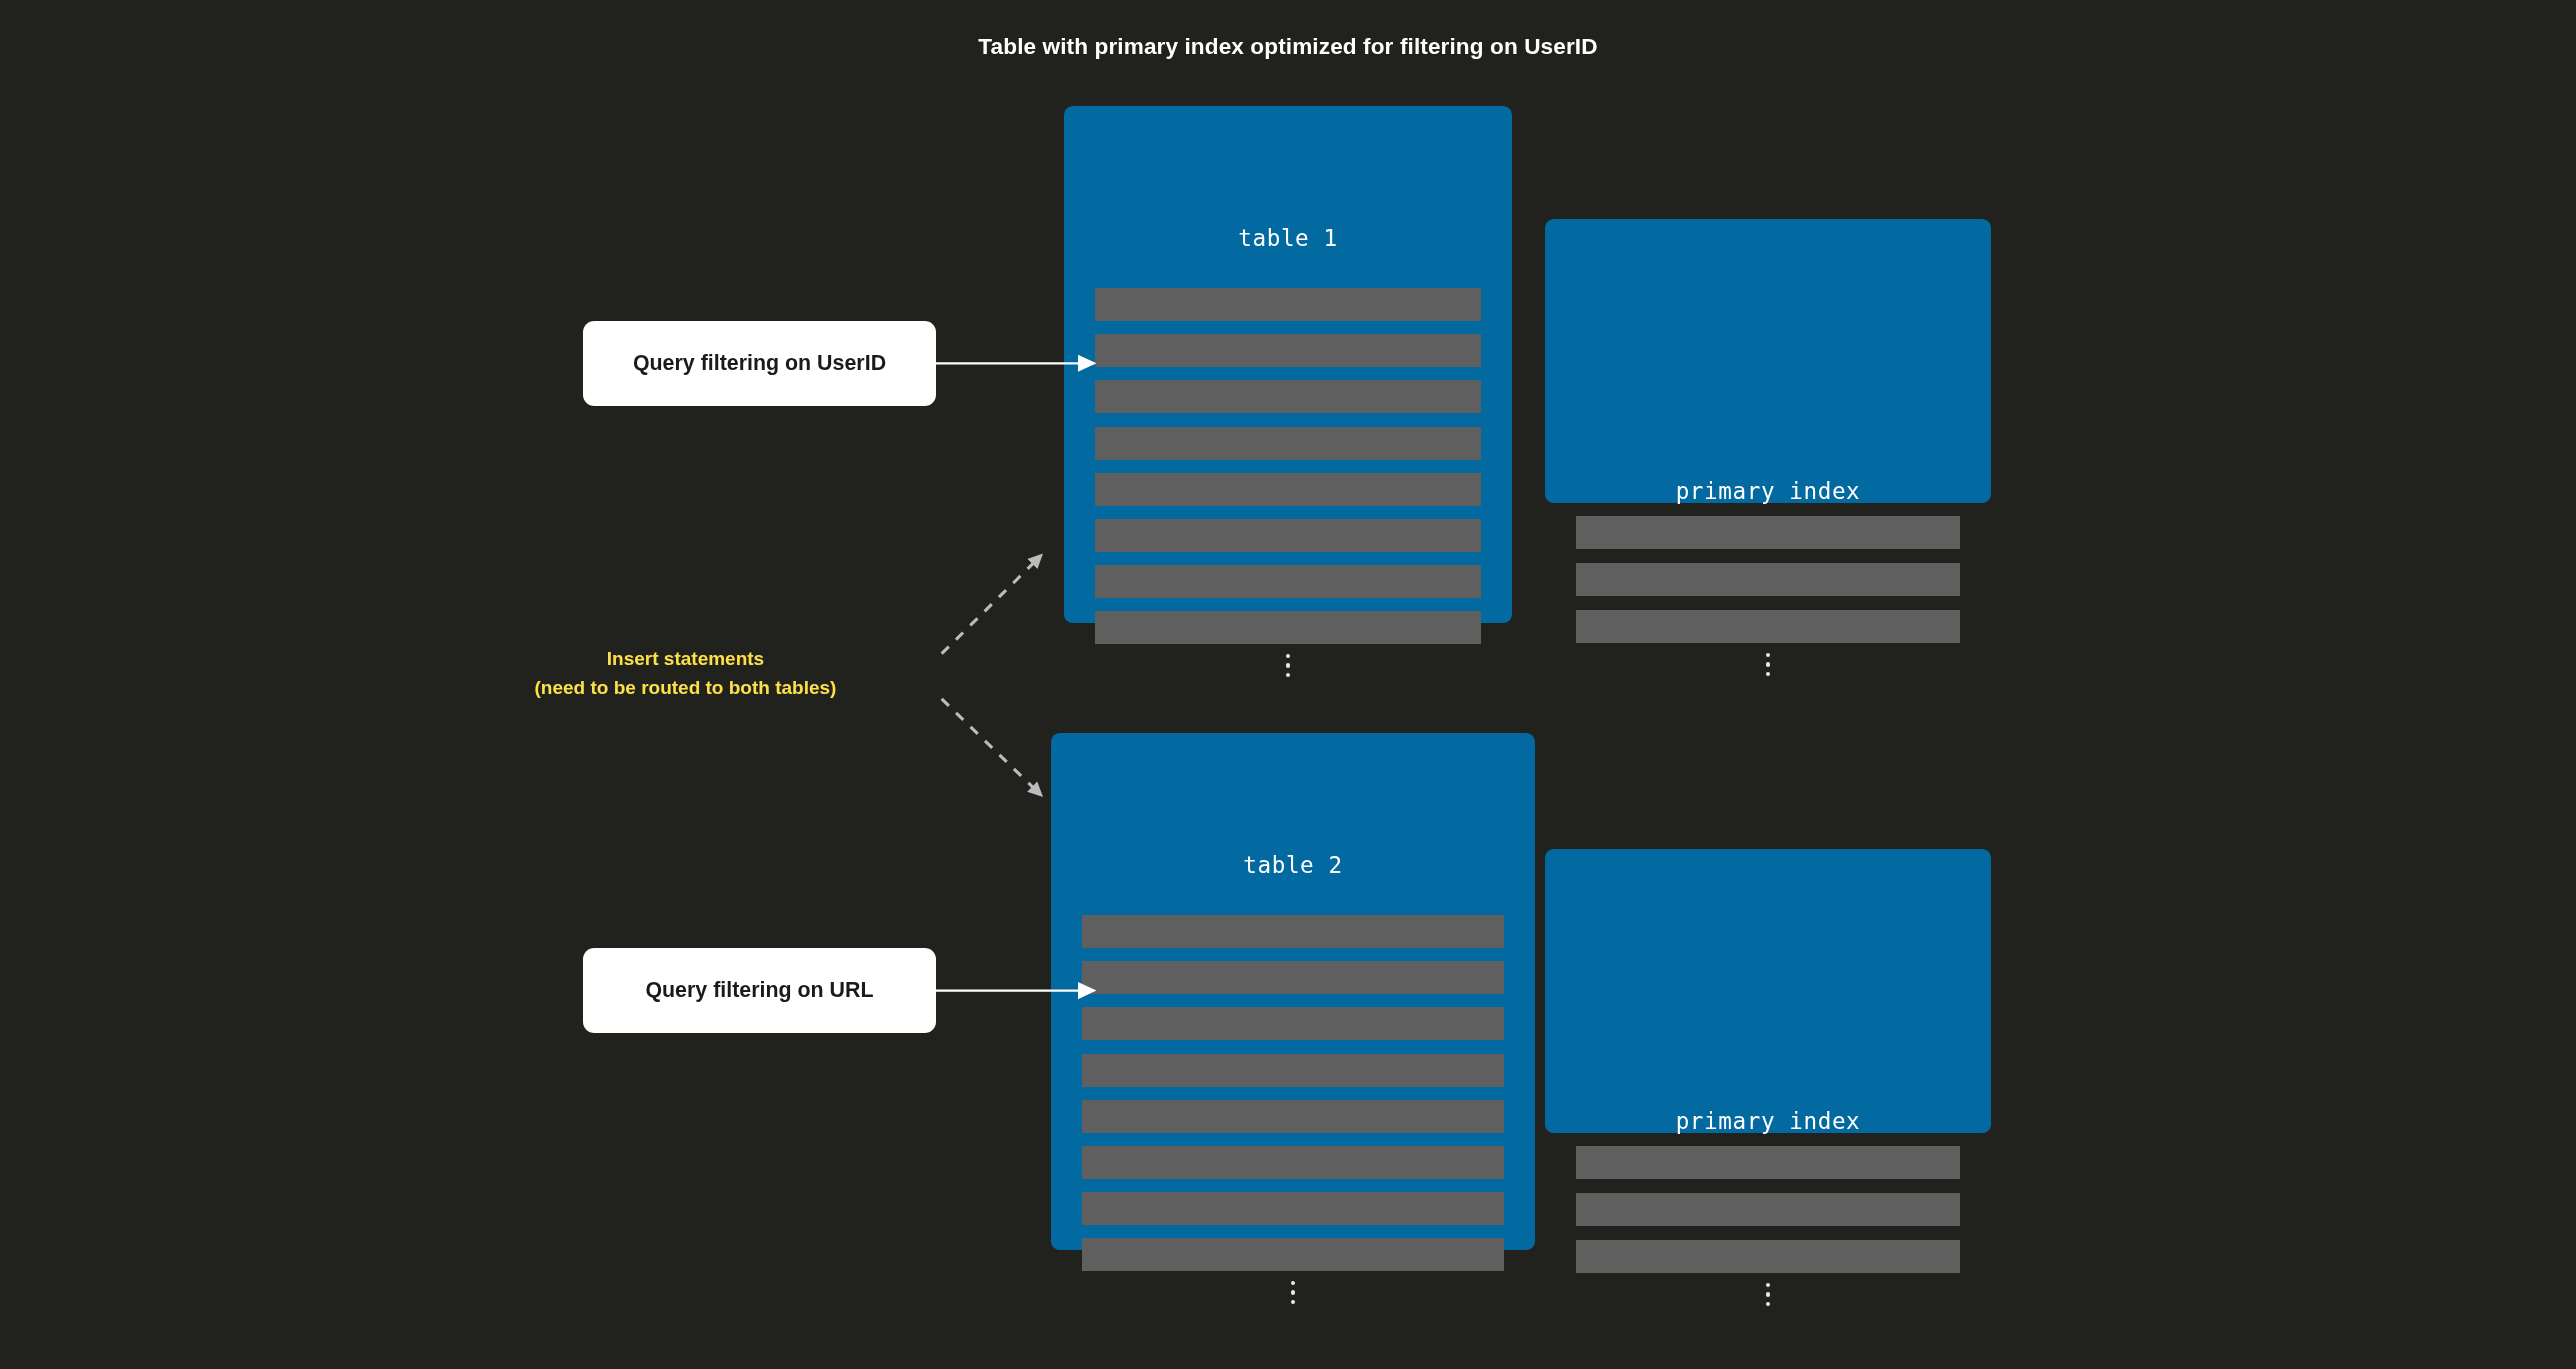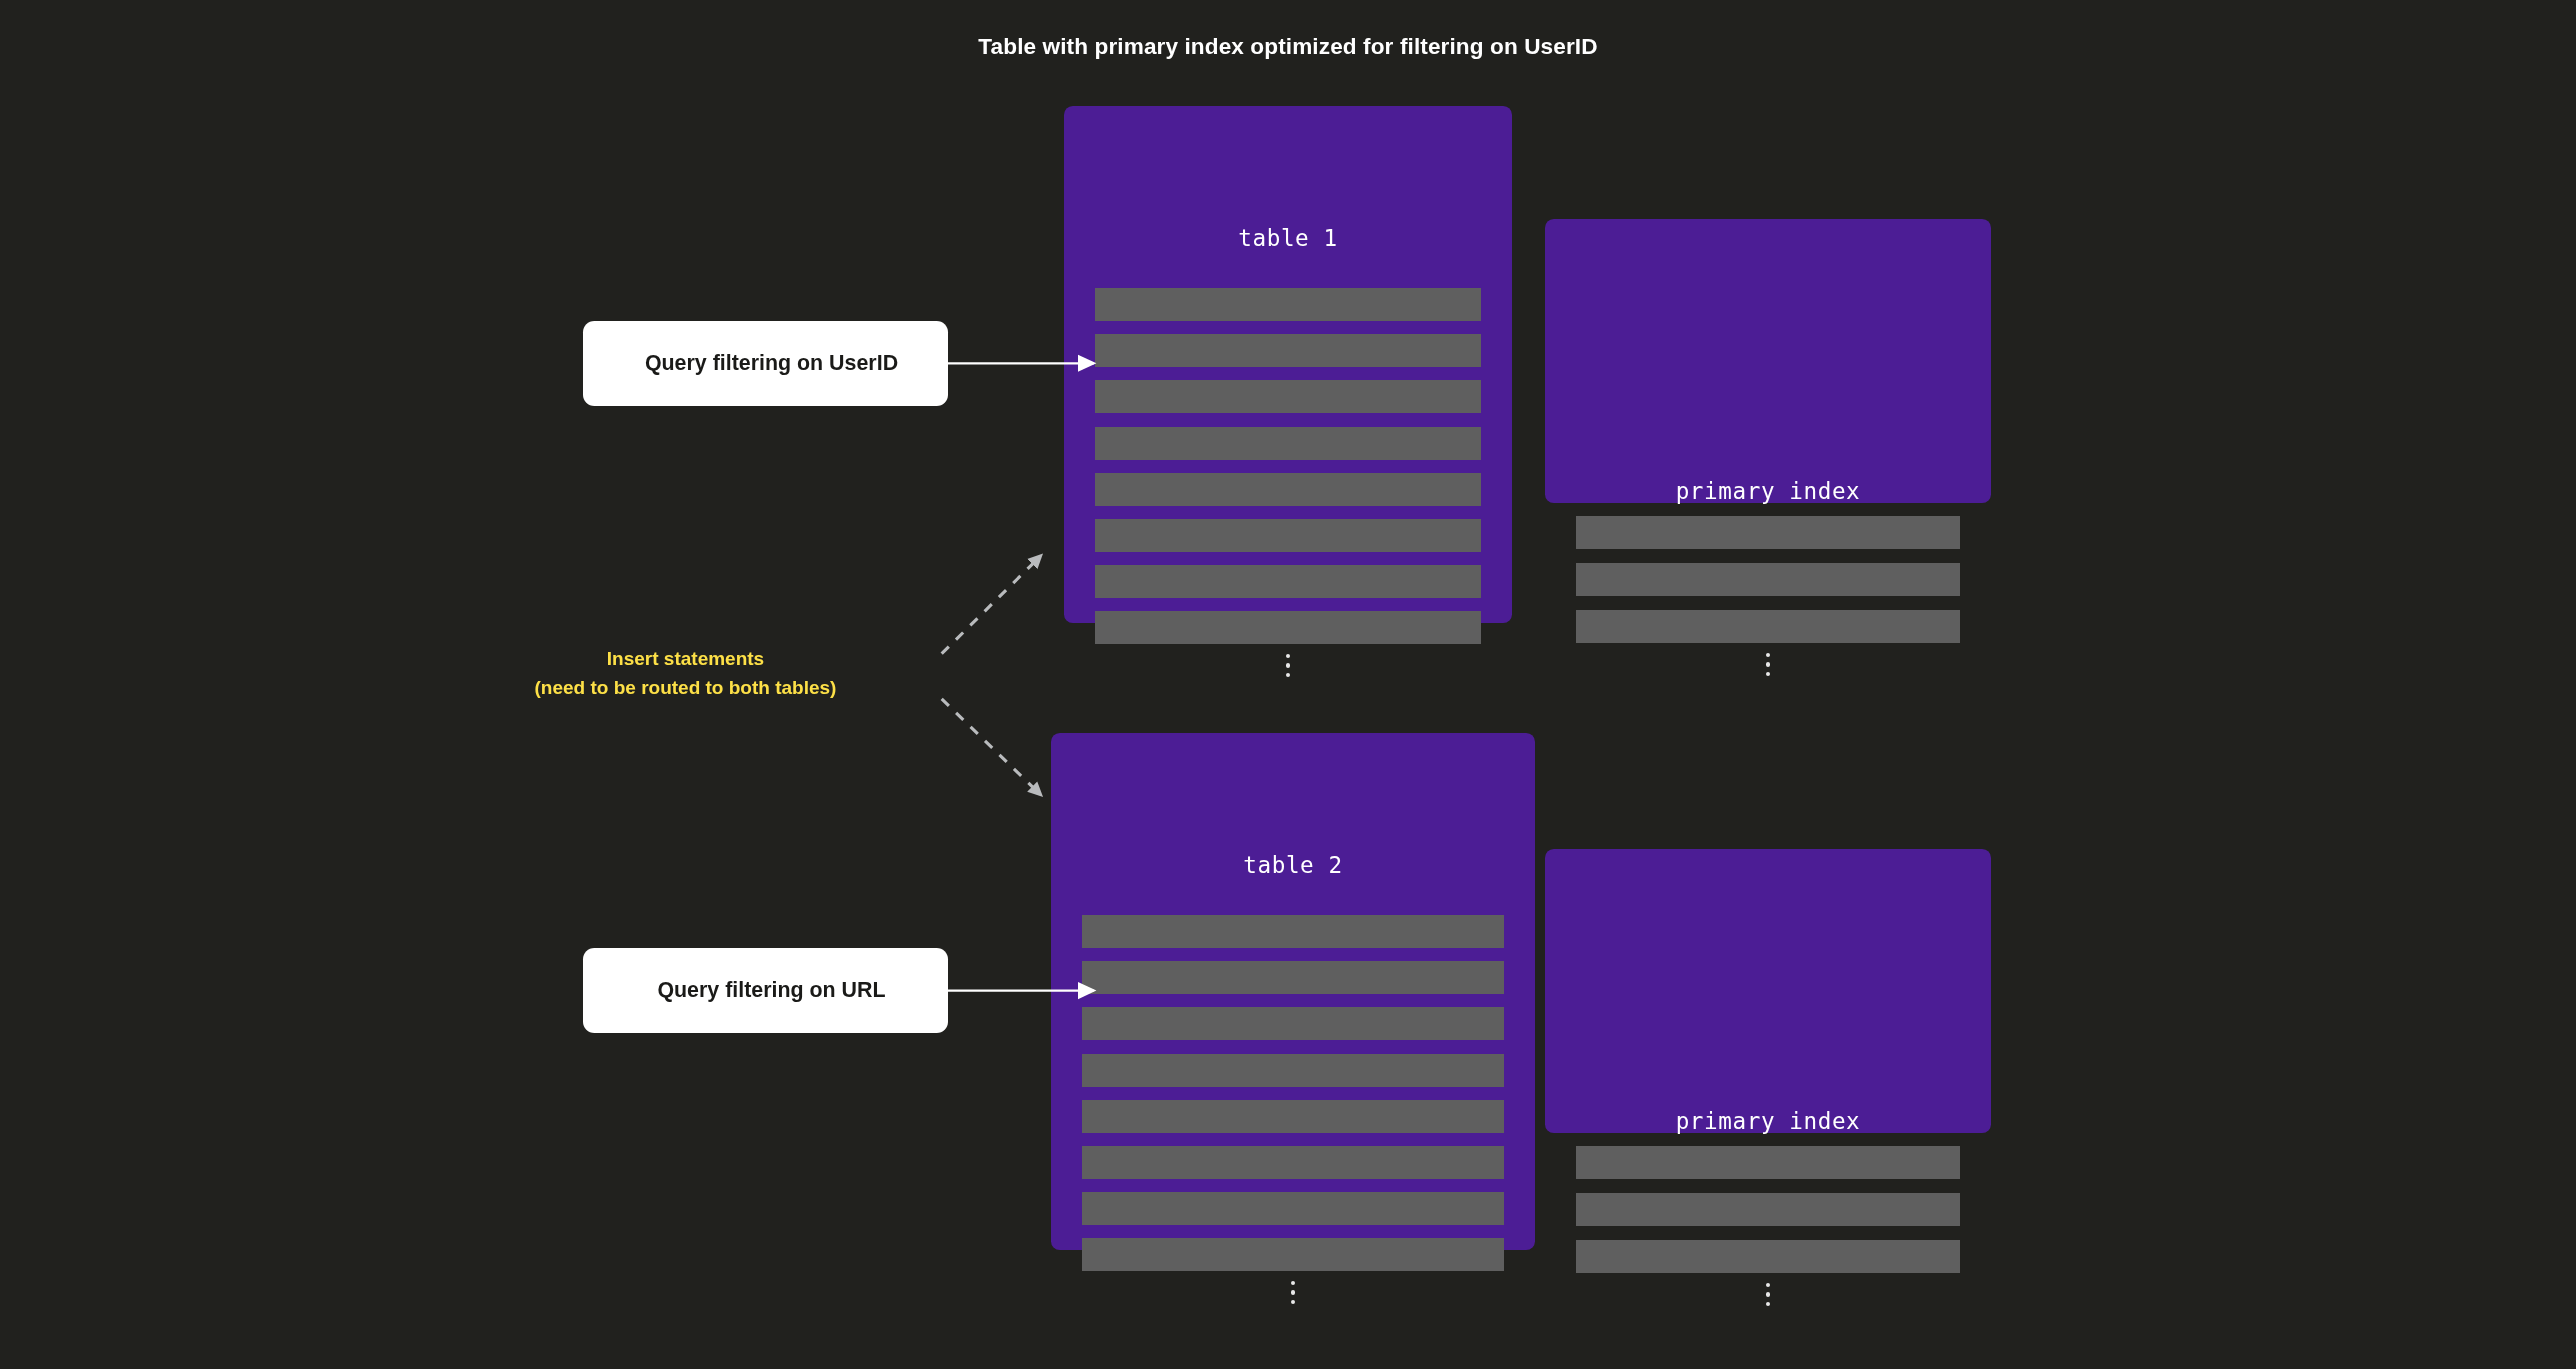--- a/index.html
+++ b/index.html
@@ -25,21 +25,21 @@
     letter-spacing: 0.1px;
     white-space: nowrap;
     text-align: center;
   }
   #caption-top   { top: 34px;  left: 0; width: 2576px; }
   #caption-bottom{ top: 1297px;left: 0; width: 2576px; }
 
   
   .card {
     position: absolute;
-    background: #4c1d95;
+    background: #0369a1;
     border-radius: 8.8px;
     box-sizing: border-box;
   }
   .card-title {
     position: absolute;
     left: 0;
     width: 100%;
     text-align: center;
     color: #ffffff;
     font-family: "DejaVu Sans Mono", "Liberation Mono", monospace;
@@ -102,21 +102,20 @@
     position: absolute;
     background: #ffffff;
     border-radius: 11.3px;
     display: flex;
     align-items: center;
     justify-content: center;
     color: #1a1a18;
     font-size: 21.4px;
     font-weight: bold;
     white-space: nowrap;
-    padding-left: 12px;
   }
   #query-userid { left: 583px; top: 321px;  width: 353px; height: 85px; }
   #query-url    { left: 583px; top: 948px; width: 353px; height: 85px; }
 
   
   #insert-label {
     position: absolute;
     left: 434px;
     top: 644px;
     width: 503px;

